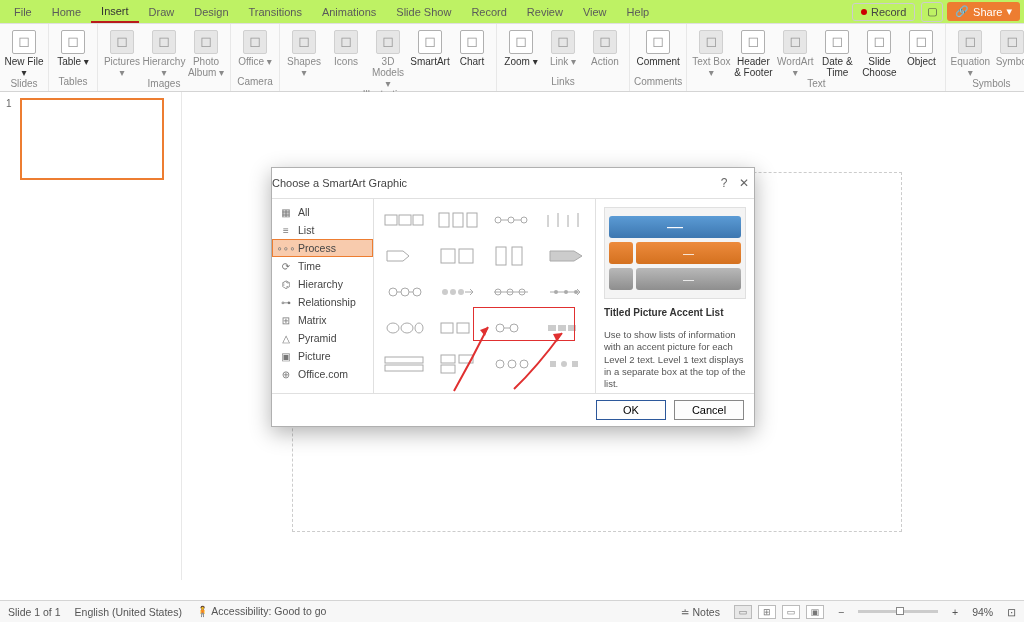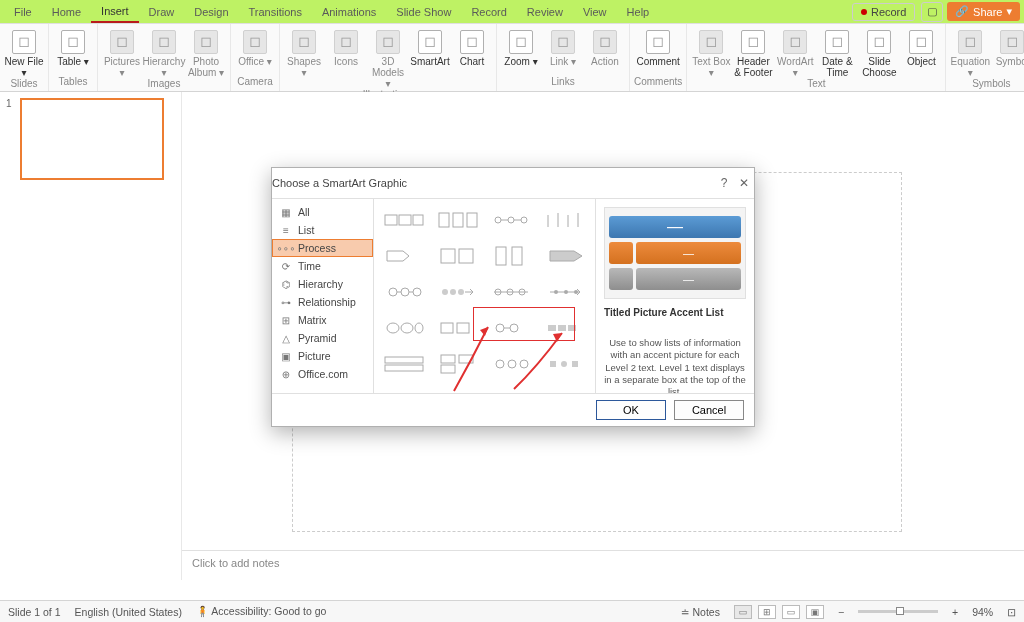--- a/index.html
+++ b/index.html
@@ -56,21 +56,21 @@
 .pv-box { height:110px; background:#f4f4f4; border:1px solid #e0e0e0; display:flex; flex-direction:column; gap:4px; padding:8px 6px; align-items:center; }
 .pv-bar { width:132px; height:22px; border-radius:3px; display:flex; align-items:center; justify-content:center; color:#fff; font-size:16px; }
 .pv-bar.b1 { background: linear-gradient(#5b9bd5,#3d77b0); }
 .pv-row2 { display:flex; gap:3px; width:132px; }
 .pv-sm { width:24px; height:22px; border-radius:3px; background:linear-gradient(#ed8b3d,#d4711f); }
 .pv-lg { flex:1; height:22px; border-radius:3px; background:linear-gradient(#ed8b3d,#d4711f); display:flex; align-items:center; justify-content:center; color:#fff;}
 .pv-row3 { display:flex; gap:3px; width:132px; }
 .pv-sm3 { width:24px; height:22px; border-radius:3px; background:linear-gradient(#b8b8b8,#8e8e8e); }
 .pv-lg3 { flex:1; height:22px; border-radius:3px; background:linear-gradient(#b8b8b8,#8e8e8e); display:flex; align-items:center; justify-content:center; color:#fff;}
 .pv-title { font-size:10px; font-weight:600; margin-top:8px; color:#333; }
-.pv-desc { font-size:9.5px; color:#555; line-height:1.3; margin-top:19px;text-align:center; }
+.pv-desc { font-size:9.5px; color:#555; line-height:1.3; margin-top:11px; }
 .dlg-footer { display:flex; justify-content:flex-end; gap:8px; padding:6px 10px; }
 .dlg-ftr-btn { width:70px; height:20px; border:1px solid #888; background:#fdfdfd; font-size:11px; cursor:pointer; }
 .dlg-ftr-btn.primary { border:1px solid #2b579a; }
 
 
 .arrow-svg { position:absolute; pointer-events:none; }
 
 
 .statusbar { position:absolute; bottom:0; left:0; right:0; height:22px; border-top:1px solid #d4d4d4; background:#f7f7f7; display:flex; align-items:center; padding:0 8px; font-size:10.5px; color:#555; gap:14px; }
 .statusbar .sb-spacer { flex:1; }
@@ -257,21 +257,20 @@
   <div class="slide-panel">
     <div class="slide-thumb">
       <div class="slide-num">1</div>
       <div class="thumb"></div>
     </div>
   </div>
   <div class="canvas-area">
     <div class="canvas-scroll">
       <div class="slide-canvas"></div>
     </div>
-    <div class="notes-bar">Click to add notes</div>
   </div>
 </div>
 
 <div class="overlay">
   <div class="dialog">
     <div class="dlg-title">
       <span>Choose a SmartArt Graphic</span>
       <span class="t-spacer"></span>
       <span class="dlg-btn">?</span>
       <span class="dlg-btn">✕</span>

